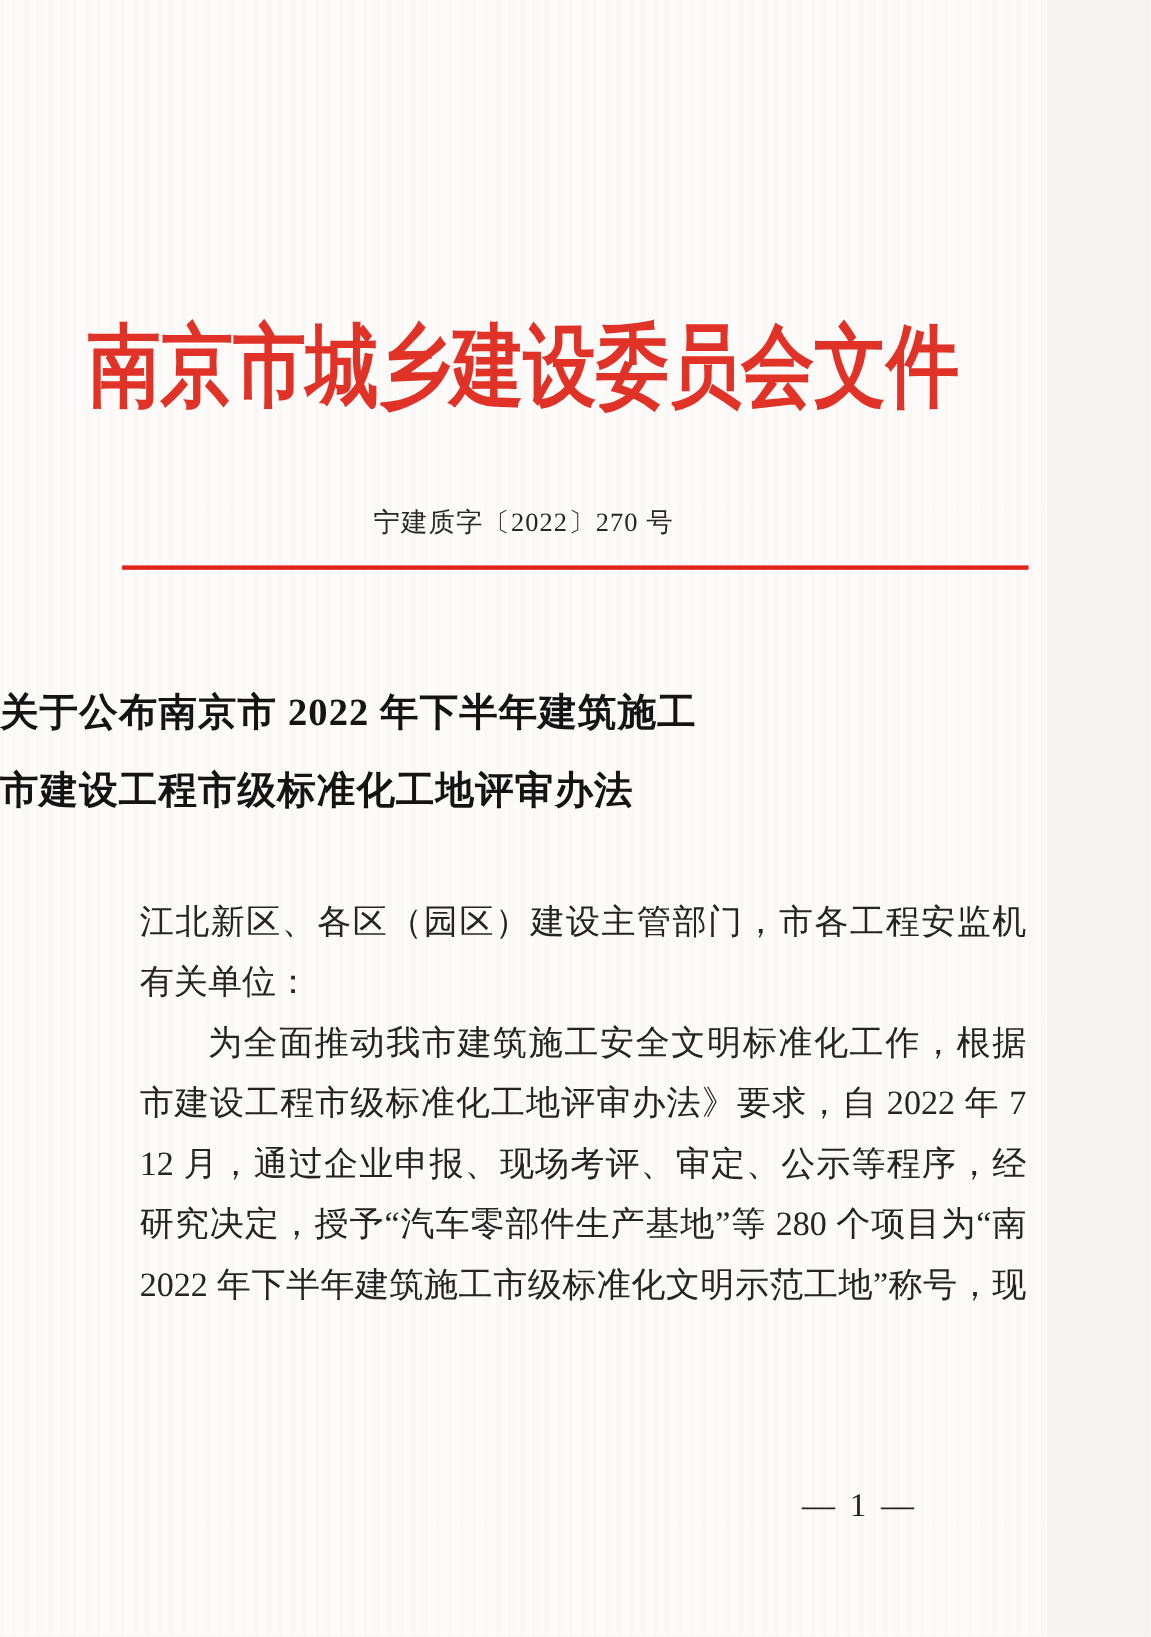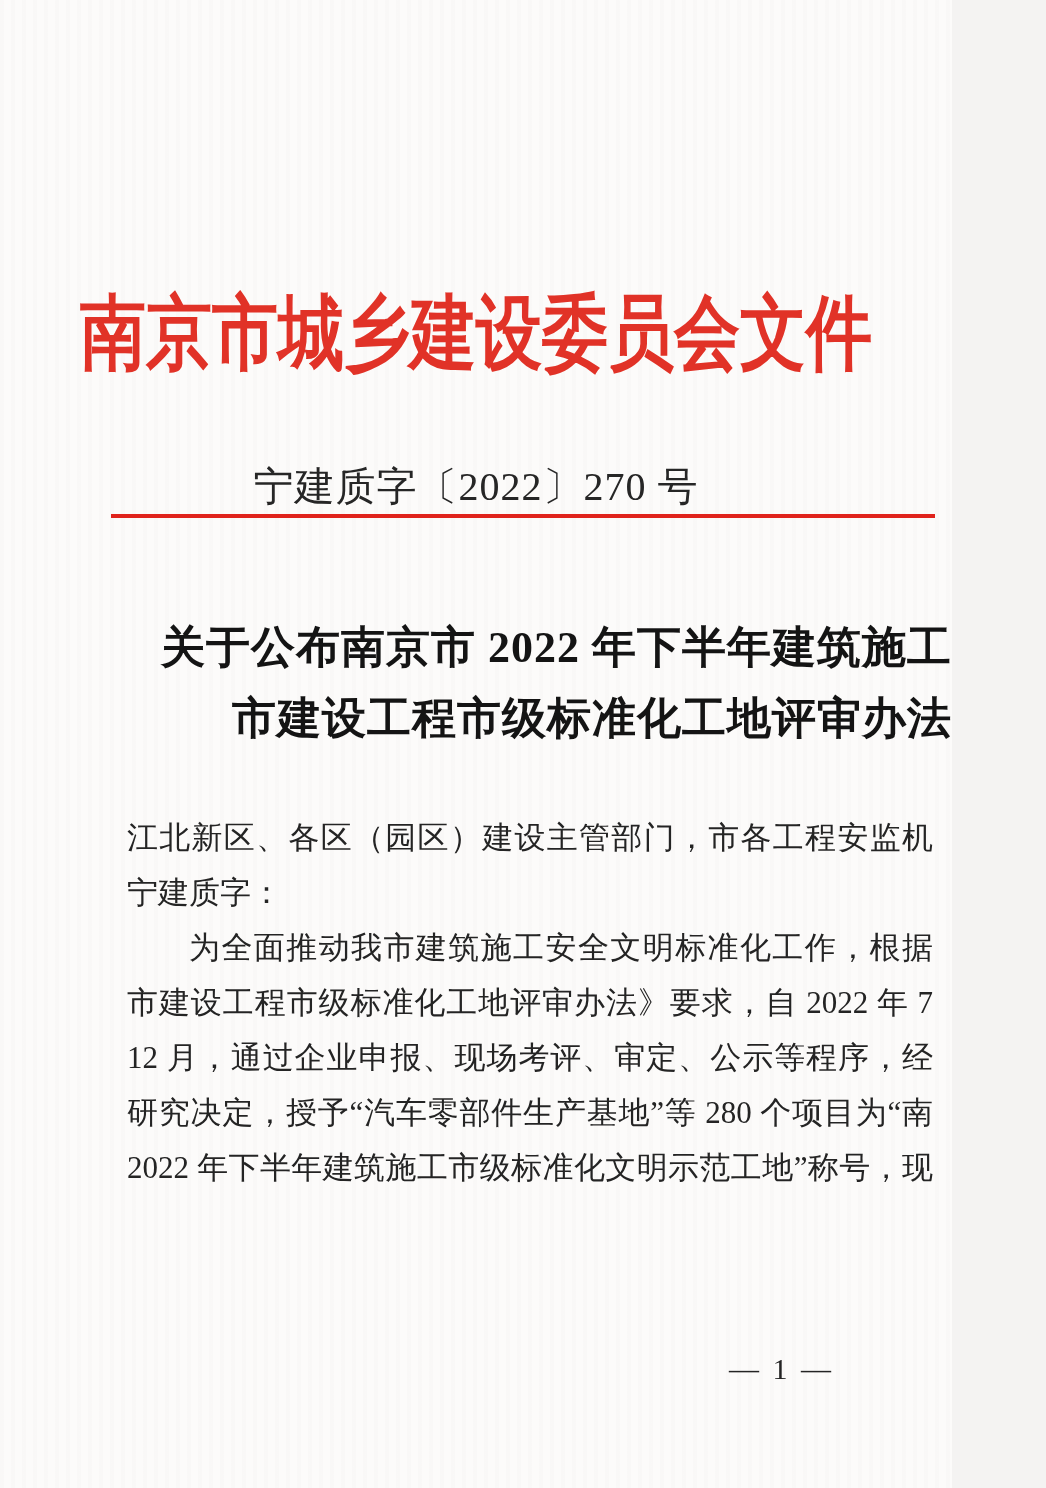--- a/index.html
+++ b/index.html
@@ -15,29 +15,29 @@
       #fcfbfa;
   }
   .agency-header {
     position: absolute; top: 278px; left: 0; width: 100%;
     text-align: center; white-space: nowrap;
     font-size: 66px; font-weight: bold; color: #e13227;
     transform: scaleY(1.24); transform-origin: 50% 0;
   }
   .doc-number {
     position: absolute; top: 459px; left: 0; width: 100%;
-    text-align: center; font-size: 40px; color: #262626; letter-spacing: 1px;
+    text-align: center; font-size: 24px; color: #262626; letter-spacing: 1px;
   }
   .red-rule {
     position: absolute; top: 514px; left: 111px; width: 824px; height: 4px;
     background: #e0231c;
   }
   .title {
     position: absolute; top: 612px; left: 0; width: 100%;
-    text-align: right; font-weight: bold; font-size: 44px; line-height: 71px;
+    text-align: left; font-weight: bold; font-size: 35px; line-height: 71px;
     color: #141414; letter-spacing: 1px;
   }
   .body-block {
     position: absolute; top: 810px; left: 127px; width: 806px;
     font-size: 31px; line-height: 55px; color: #242424;
   }
   .line { text-align: justify; text-align-last: justify; height: 55px; overflow: hidden; }
   .line.flush { text-align-last: left; }
   .line.indent { padding-left: 62px; }
   .page-number {
@@ -58,21 +58,21 @@
 
   <div class="red-rule"></div>
 
   <div class="title">
     <div>关于公布南京市 2022 年下半年建筑施工</div>
     <div>市建设工程市级标准化工地评审办法</div>
   </div>
 
   <div class="body-block">
     <div class="line">江北新区、各区（园区）建设主管部门，市各工程安监机构，各</div>
-    <div class="line flush">宁建质字：</div>
+    <div class="line flush">有关单位：</div>
     <div class="line indent">为全面推动我市建筑施工安全文明标准化工作，根据《南京</div>
     <div class="line">市建设工程市级标准化工地评审办法》要求，自 2022 年 7 月至</div>
     <div class="line">12 月，通过企业申报、现场考评、审定、公示等程序，经市建委</div>
     <div class="line">研究决定，授予“汽车零部件生产基地”等 280 个项目为“南京市</div>
     <div class="line">2022 年下半年建筑施工市级标准化文明示范工地”称号，现予以</div>
   </div>
 
   <div class="page-number">— 1 —</div>
 
 </div>

